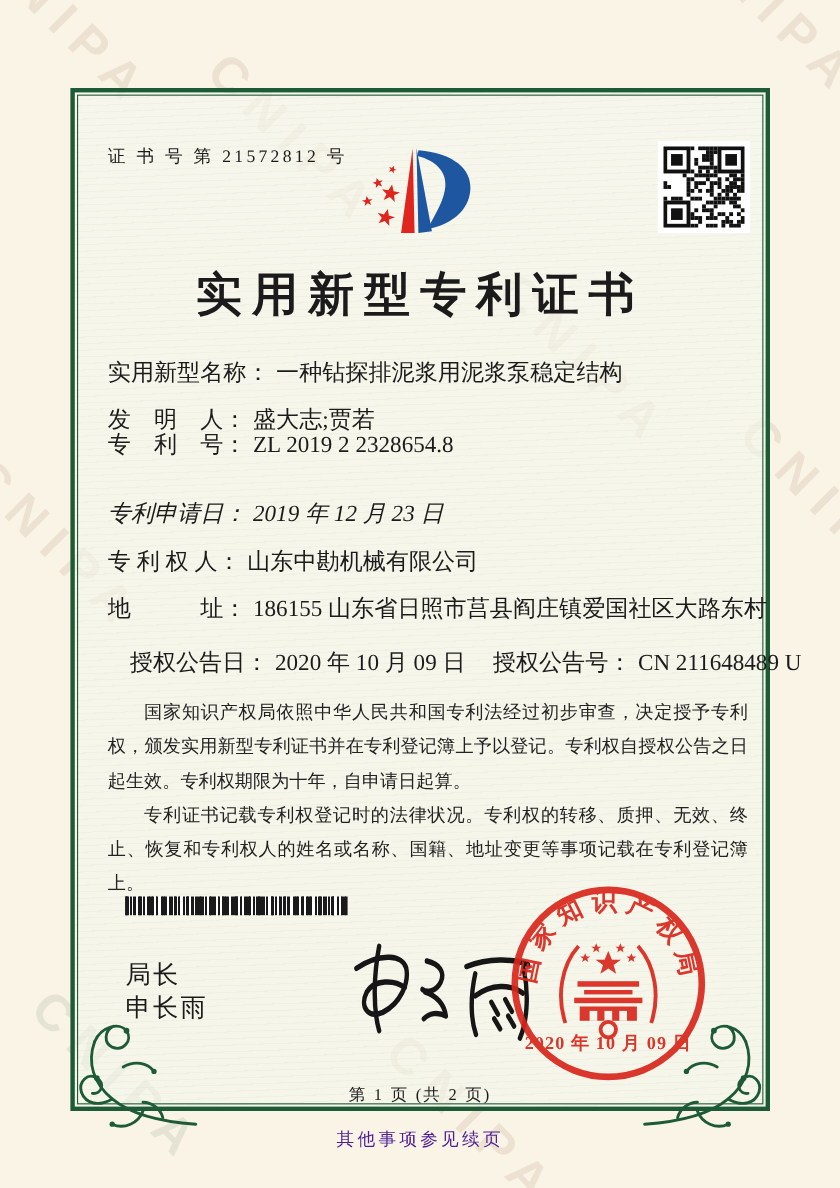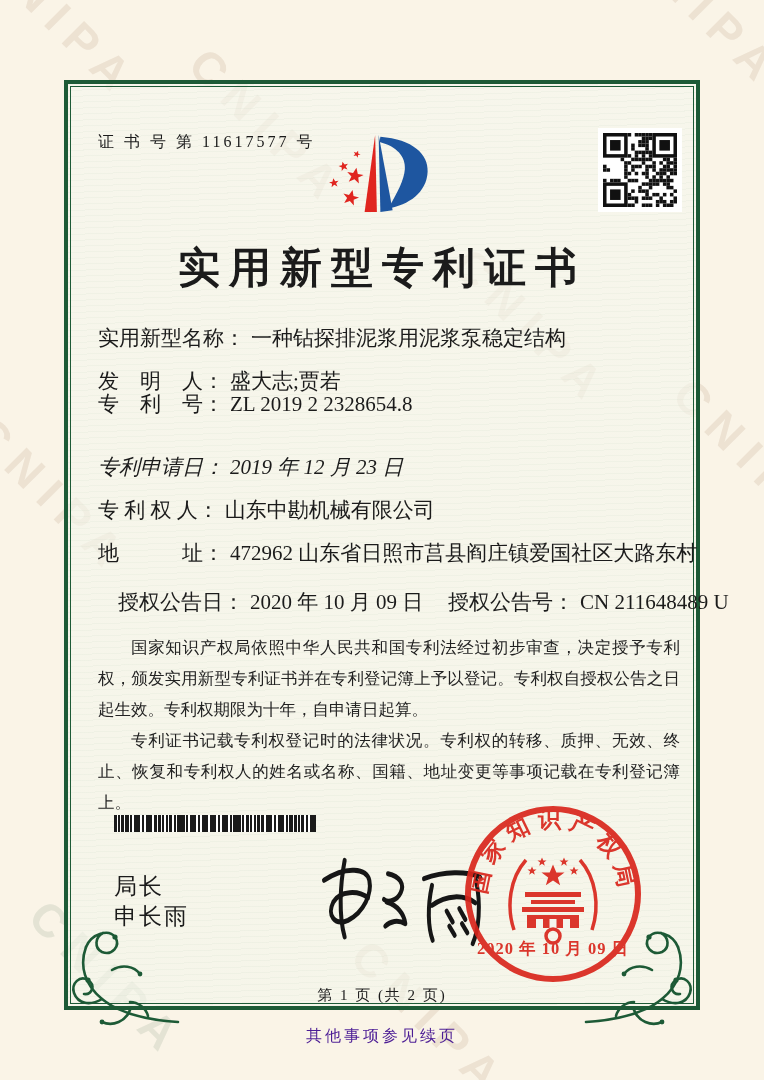--- a/index.html
+++ b/index.html
@@ -58,21 +58,21 @@
   <div class="wm" style="left:604px;top:-18px;">CNIPA</div>
   <div class="wm" style="left:168px;top:100px;">CNIPA</div>
   <div class="wm" style="left:-48px;top:468px;">CNIPA</div>
   <div class="wm" style="left:432px;top:300px;">CNIPA</div>
   <div class="wm" style="left:652px;top:430px;">CNIPA</div>
   <div class="wm green" style="left:8px;top:952px;">CNIPA</div>
   <div class="wm" style="left:330px;top:992px;">CNIPA</div>
 
   <div class="frame">
 
-    <div class="cert-no">证 书 号 第 11617577 号</div>
+    <div class="cert-no">证 书 号 第 21572812 号</div>
 
     <div class="logo">
       <svg viewBox="0 0 160 110" width="140" height="108">
         <defs>
           <path id="st" d="M0,-10 L2.9,-3.1 10,-3.1 4.2,1.2 6.2,8.1 0,3.9 -6.2,8.1 -4.2,1.2 -10,-3.1 -2.9,-3.1 Z"></path>
         </defs>
         <g fill="#e0251f">
           <use href="#st" transform="translate(42,30) scale(0.42) rotate(22)"></use>
           <use href="#st" transform="translate(27,44) scale(0.55) rotate(-14)"></use>
           <use href="#st" transform="translate(40,55) scale(0.95) rotate(10)"></use>
@@ -253,21 +253,21 @@
     <div class="field" style="top:306px;">
       <span class="lab">专　利　号：</span><span class="val">ZL 2019 2 2328654.8</span>
     </div>
     <div class="field" style="top:369px;font-style:italic;">
       <span class="lab">专利申请日：</span><span class="val">2019 年 12 月 23 日</span>
     </div>
     <div class="field" style="top:412px;">
       <span class="lab">专 利 权 人：</span><span class="val">山东中勘机械有限公司</span>
     </div>
     <div class="field" style="top:455px;">
-      <span class="lab">地　　　址：</span><span class="val">472962  山东省日照市莒县阎庄镇爱国社区大路东村</span>
+      <span class="lab">地　　　址：</span><span class="val">186155  山东省日照市莒县阎庄镇爱国社区大路东村</span>
     </div>
     <div class="field" style="top:504px;margin-left:20px;">
       <span>授权公告日：</span><span class="val">2020 年 10 月 09 日</span>
       <span class="grant2">
         <span>授权公告号：</span><span class="val">CN 211648489 U</span>
       </span>
     </div>
 
     <div class="paras">
       <p>国家知识产权局依照中华人民共和国专利法经过初步审查，决定授予专利权，颁发实用新型专利证书并在专利登记簿上予以登记。专利权自授权公告之日起生效。专利权期限为十年，自申请日起算。</p>

